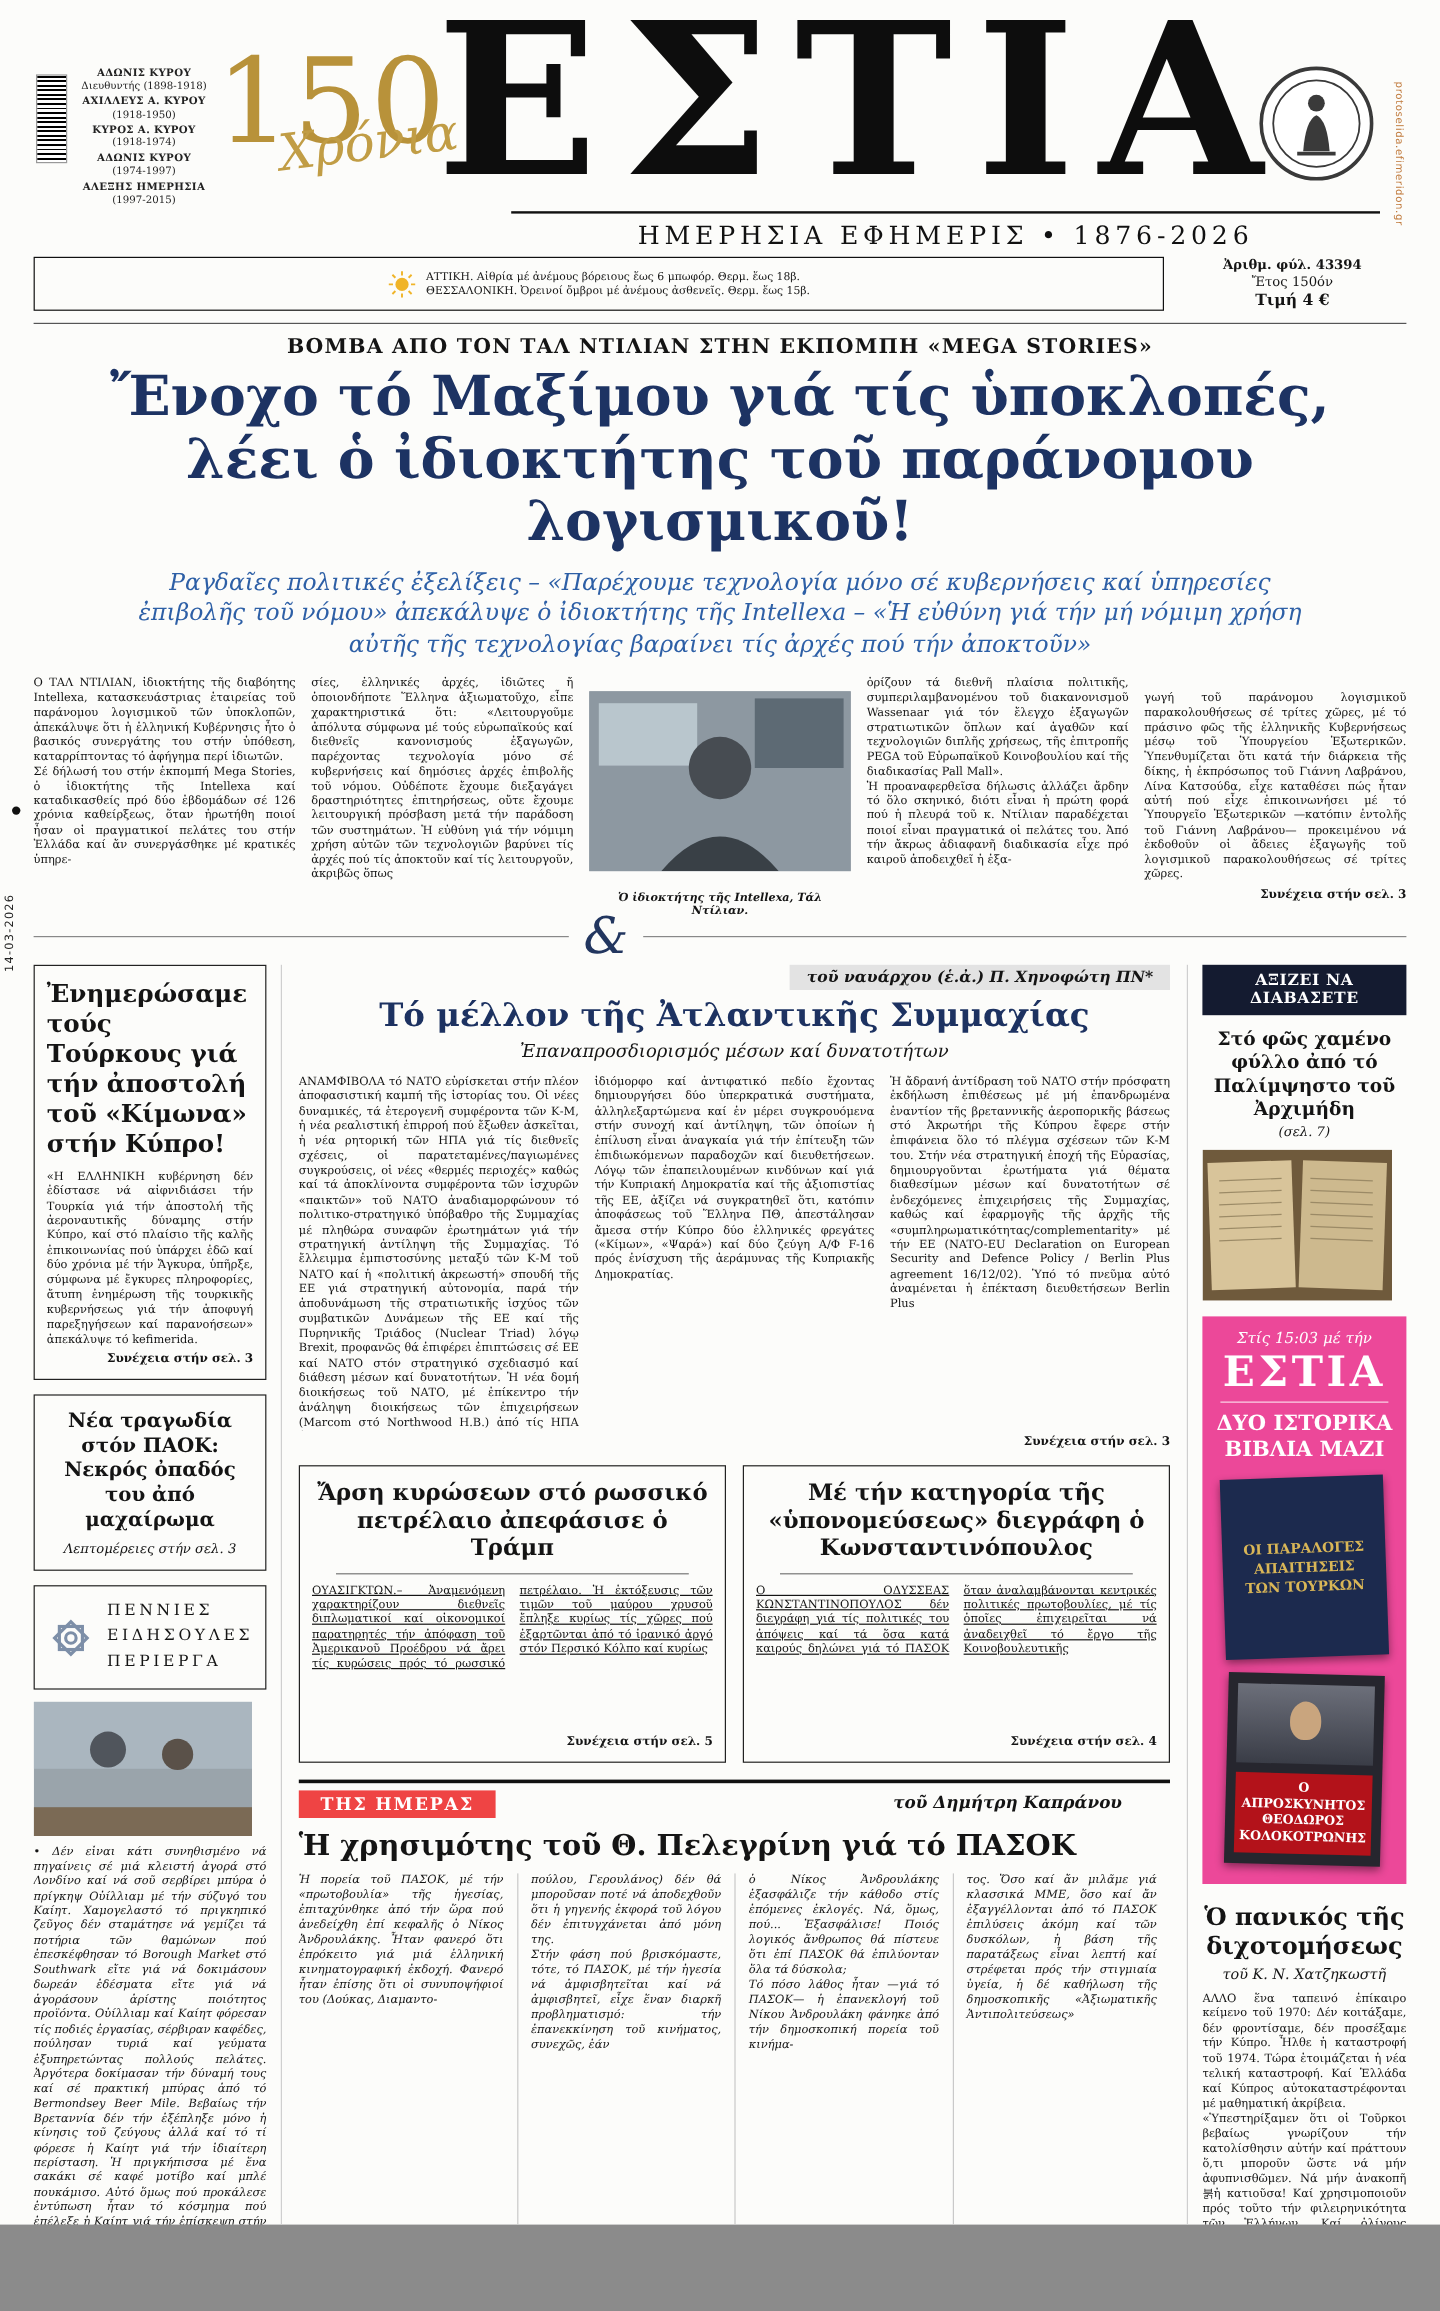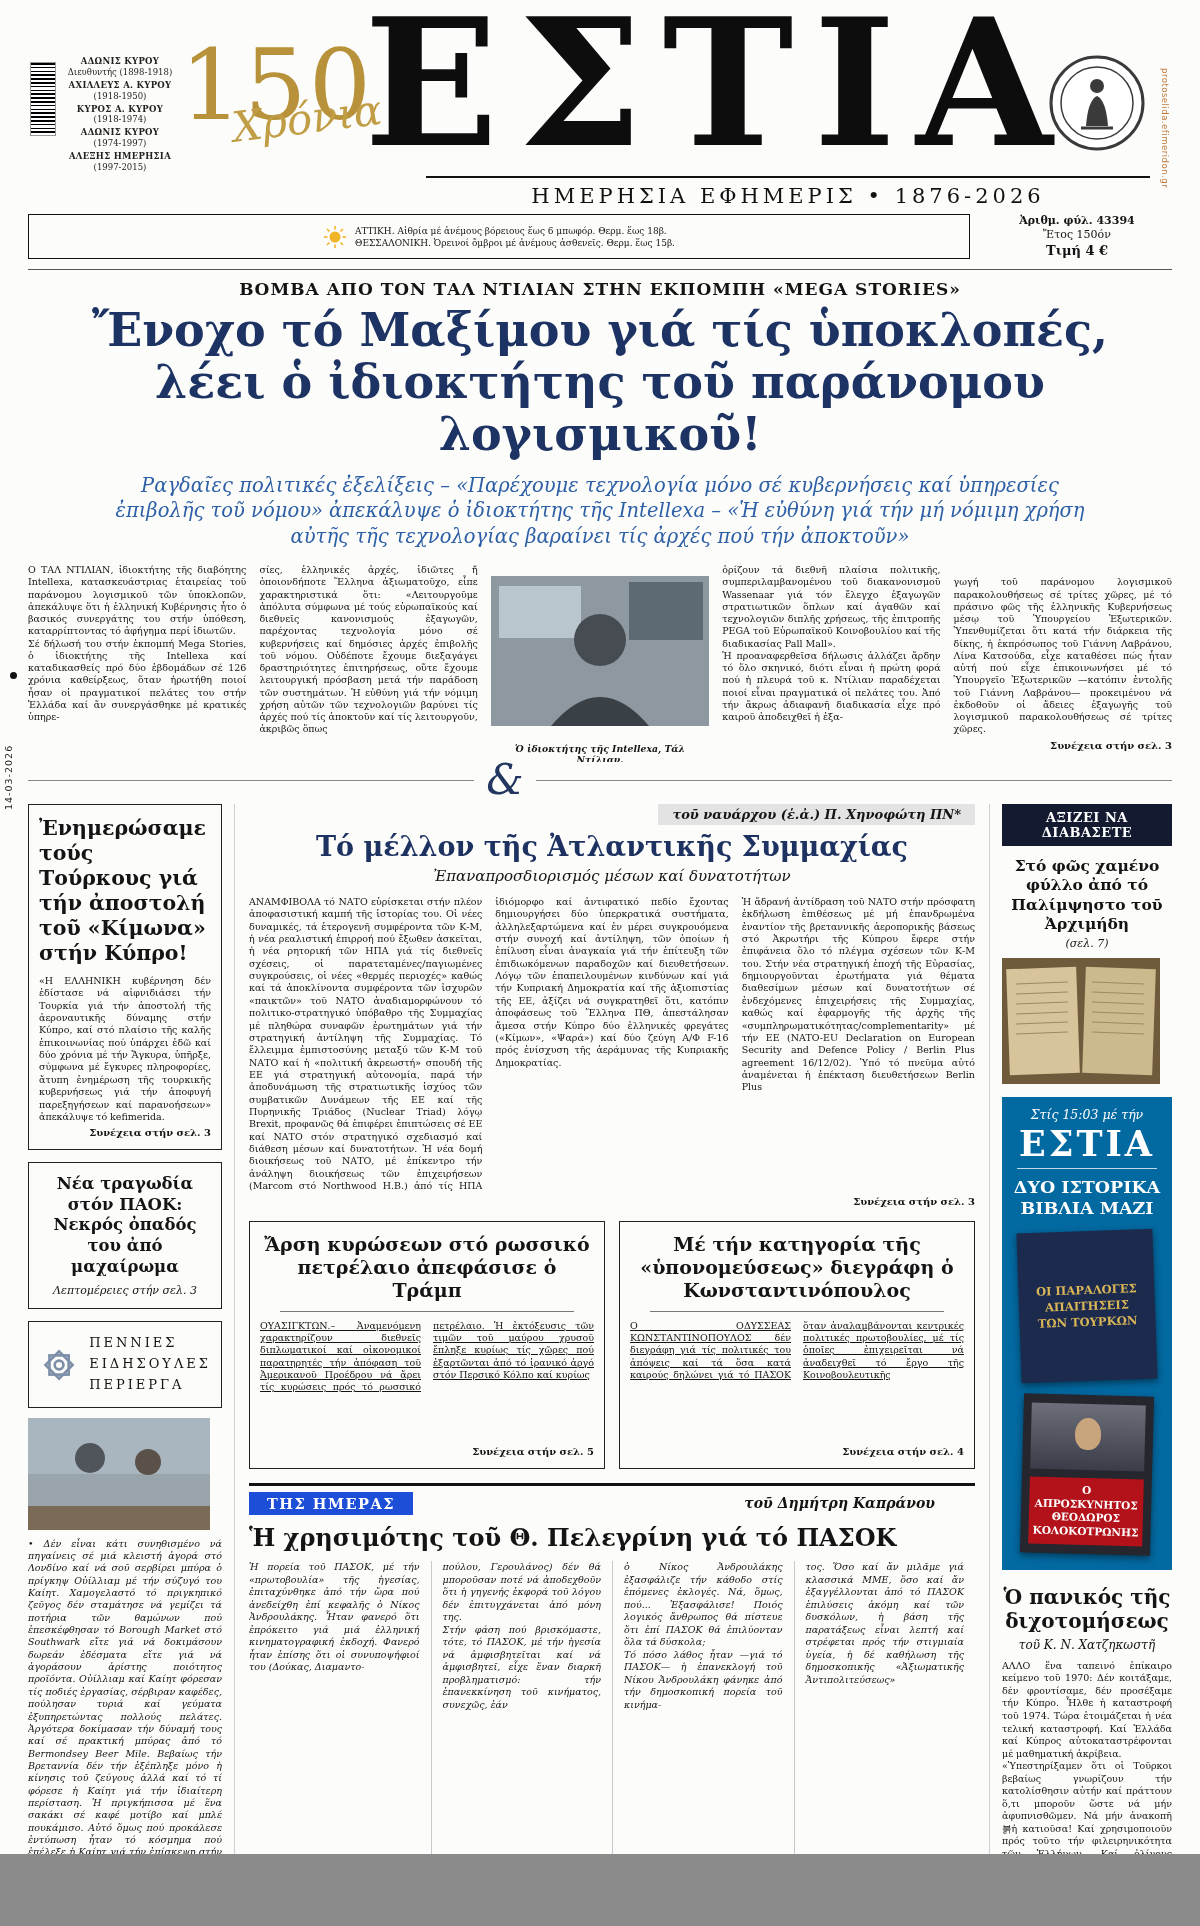--- a/index.html
+++ b/index.html
@@ -103,38 +103,38 @@
     overflow:hidden; white-space:pre-line; }
   .nato-cont { font-weight:bold; text-align:right; font-size:10px; margin-top:4px; }
   .duo { display:grid; grid-template-columns:1fr 1fr; gap:14px; margin-top:14px; }
   .newsbox h3 { font-size:19px; font-weight:bold; text-align:center; line-height:1.22; }
   .nb-rule { border-top:1px solid #777; margin:8px 20px; }
   .nb-body { columns:2; column-gap:12px; font-size:9.5px; line-height:1.3;
     text-align:justify; height:122px; overflow:hidden;text-decoration:underline; }
   
   .imeras { margin-top:14px; border-top:3px solid #111; padding-top:6px; }
   .imeras-bar { display:flex; justify-content:space-between; align-items:center; }
-  .imeras-label { background:#1d4ed8; color:#fff; font-weight:bold; font-size:14.5px;
+  .imeras-label { background:#ef4444; color:#fff; font-weight:bold; font-size:14.5px;
     letter-spacing:1.5px; padding:3px 18px; }
   .imeras-by { font-style:italic; font-weight:bold; font-size:14px; padding-right:40px; }
   .imeras-title { font-size:24px; font-weight:bold; margin:9px 0 10px; line-height:1.15; }
   .imeras-body { display:grid; grid-template-columns:repeat(4,1fr);
     font-style:italic; font-size:9.5px; line-height:1.32; text-align:justify;
     height:305px; overflow:hidden; white-space:pre-line; }
   .icol { padding:0 11px; }
   .icol:first-child { padding-left:0; }
   .icol + .icol { border-left:1px solid #c9c9c9; }
   
   .axizei-h { background:#141b30; color:#fff; font-weight:bold; text-align:center;
     font-size:13px; letter-spacing:.5px; padding:6px 2px; }
   .axizei-t { text-align:center; font-weight:bold; font-size:15.5px;
     line-height:1.25; margin:10px 1px 3px; }
   .axizei-p { text-align:center; font-style:italic; font-size:11px; margin-bottom:8px; }
   .manuscript { height:126px; overflow:hidden; }
-  .promo { margin-top:13px; background:#0369a1; color:#fff; text-align:center;
+  .promo { margin-top:13px; background:#ec4899; color:#fff; text-align:center;
     padding:10px 7px 14px; }
   .promo-top { font-style:italic; font-size:12.5px; }
   .promo-logo { font-size:35px; font-weight:bold; letter-spacing:3px;
     border-bottom:1px solid rgba(255,255,255,.75); padding-bottom:4px; margin:1px 8px 8px; }
   .promo-title { font-weight:bold; font-size:17.5px; line-height:1.25; margin-bottom:11px; }
   .cover1 { background:#1c2a4e; color:#d9b657; font-weight:bold; font-size:11.5px;
     line-height:1.4; padding:16px 10px; margin:0 10px; min-height:150px;
     display:flex; align-items:center; justify-content:center; transform:rotate(-2deg);
     box-shadow:0 3px 7px rgba(0,0,0,.45); }
   .cover2 { background:#26262e; margin:14px 13px 2px; padding:9px 8px;

